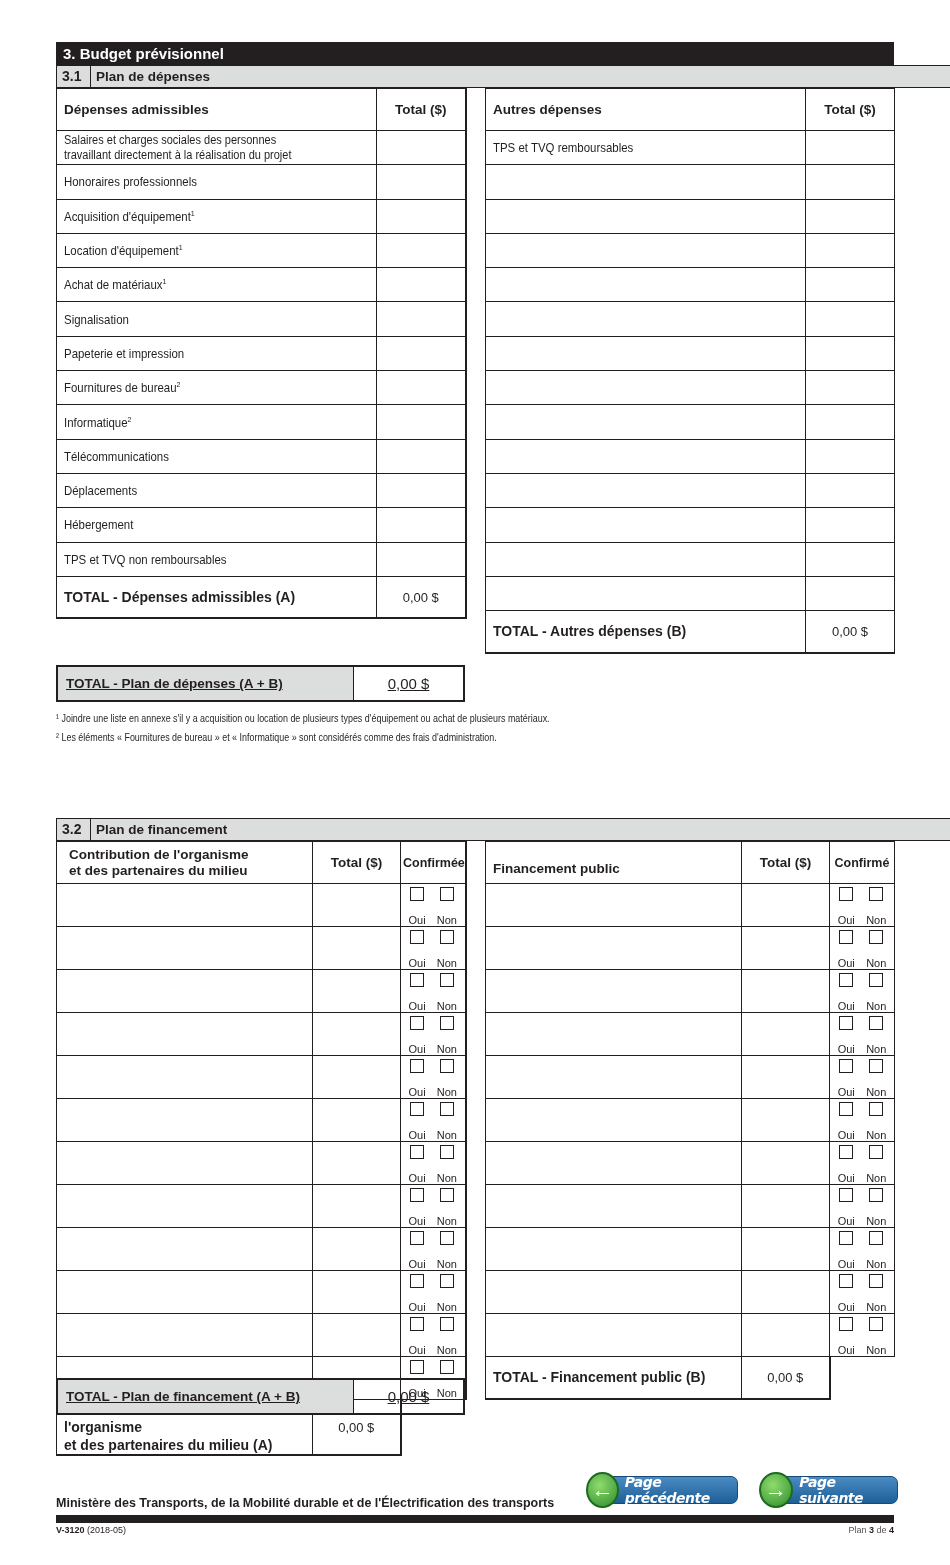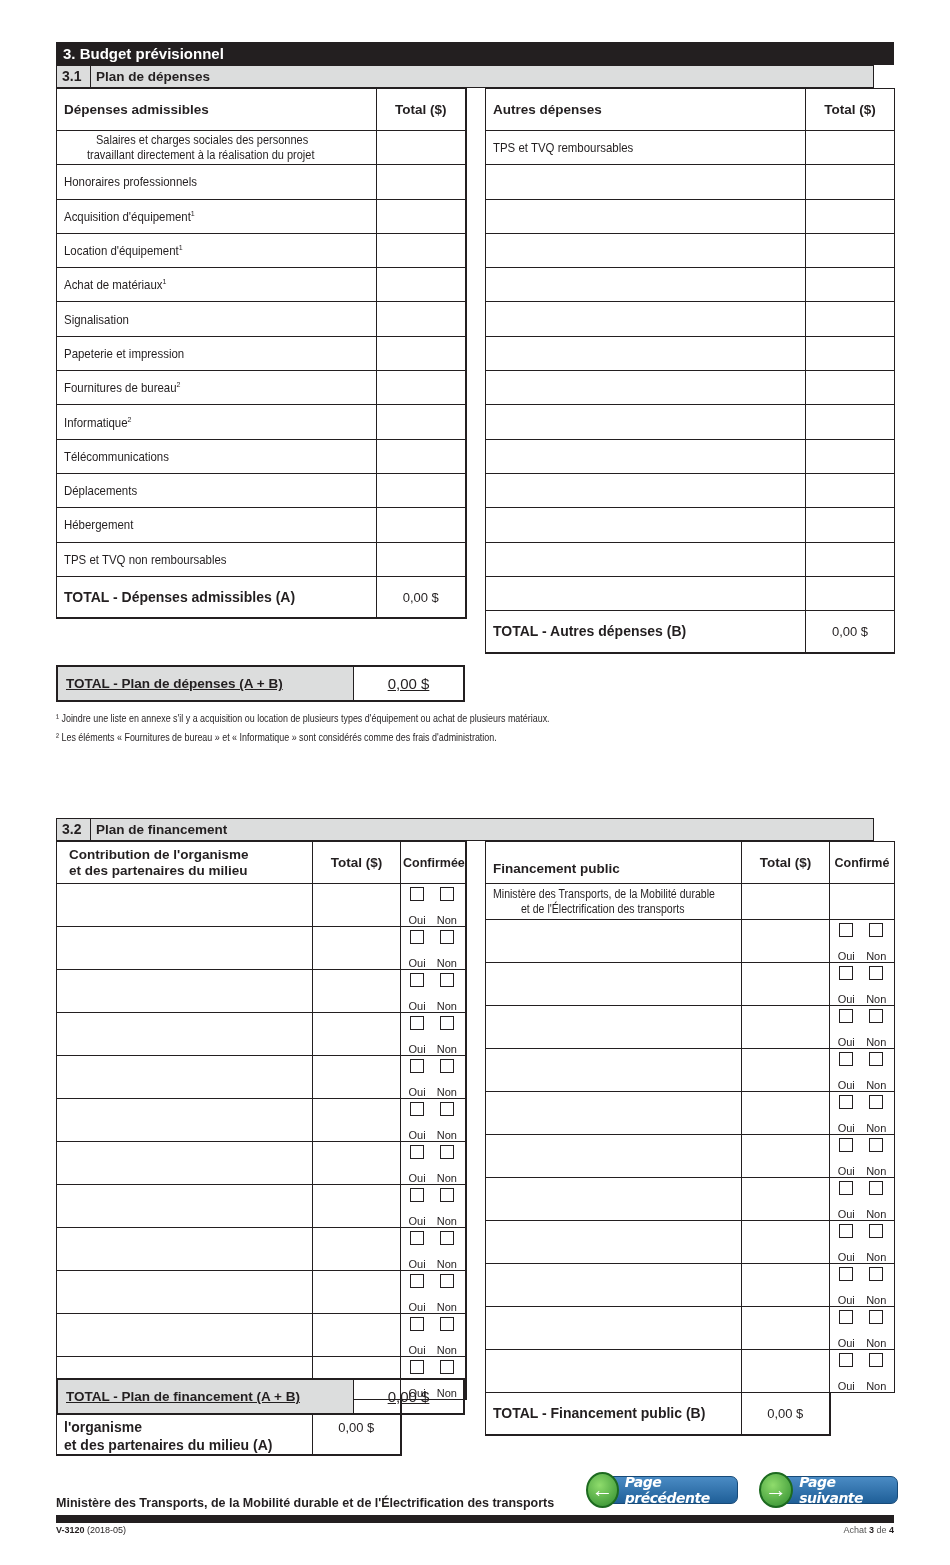--- a/index.html
+++ b/index.html
@@ -2,33 +2,33 @@
 <html><head>
 <meta charset="utf-8">
 <style>
   * { box-sizing: border-box; margin: 0; padding: 0; }
   html, body { width: 950px; height: 1565px; background: #ffffff; }
   body { position: relative; font-family: "Liberation Sans", sans-serif; color: #231f20; overflow: hidden; }
   .abs { position: absolute; }
 
   
   .sec-title { left: 56px; top: 42px; width: 838px; height: 23px; background: #231f20; color: #fff; font-weight: bold; font-size: 15px; line-height: 23px; padding-left: 7px; }
-  .sub-bar { left: 56px; width: 818px; height: 23px; background: #dcdddd; border: 1px solid #231f20; display: flex; align-items: stretch; }
+  .sub-bar { left: 56px; width: 895px; height: 23px; background: #dcdddd; border: 1px solid #231f20; display: flex; align-items: stretch; }
   .sub-num { width: 34px; border-right: 1px solid #231f20; font-weight: bold; font-size: 14px; line-height: 21px; padding-left: 5px; }
   .sub-label { font-weight: bold; font-size: 13.5px; line-height: 21px; padding-left: 5px; }
 
   
   table.grid { position: absolute; border-collapse: collapse; table-layout: fixed; }
   table.grid td { border: 1px solid #231f20; font-size: 13px; vertical-align: middle; padding: 0 7px; font-family: "Liberation Sans Narrow", "Liberation Sans", sans-serif; }
   table.grid td.hdr { font-weight: bold; font-size: 13.5px; }
   table.grid td.hdr-c { font-weight: bold; font-size: 13.5px; text-align: center; padding: 0 2px; }
   table.grid td.num { text-align: center; }
   table.grid td.tot { font-weight: bold; font-size: 14px; }
   .lbl { transform: scaleX(0.88); transform-origin: left center; display: inline-block; white-space: nowrap; }
-  .small2 { font-size: 12.5px; line-height: 15px; text-align: center; }
+  .small2 { font-size: 12.5px; line-height: 15px; }
   sup { font-size: 8px; vertical-align: 5px; }
   .thick-r { border-right: 2px solid #231f20 !important; }
   .thick-b { border-bottom: 2px solid #231f20 !important; }
 
   
   .cb-pair { display: flex; justify-content: space-around; align-items: flex-end; padding-top: 3px; }
   .cb { display: flex; flex-direction: column; align-items: center; gap: 12px; }
   .cb .box { width: 14px; height: 14px; border: 1px solid #231f20; background: #fff; }
   .cb .t { font-size: 11px; line-height: 12px; margin-top: 1px; }
   table.grid td.cbcell { padding: 0 2px; }
@@ -456,25 +456,20 @@
     </colgroup>
   <tbody>
       <tr style="height:42px">
     <td class="hdr" style="padding-top:12px">Financement public</td>
     <td class="hdr-c">Total ($)</td>
     <td class="hdr-c" style="font-size:12.5px">Confirmé</td>
   </tr>
   </tbody>
     <tbody id="fin-right-rows">
       <tr style="height: 36.2px;">
-        <td class="small2" style="font-size:12px"><span class="lbl">Ministère des Transports, de la Mobilité durable</span><br><span class="lbl">et de l'Électrification des transports</span></td>
-        <td></td>
-        <td></td>
-      </tr>
-      <tr style="height: 36.2px;">
         <td></td>
         <td></td>
         <td class="cbcell">
           <div class="cb-pair">
             <div class="cb">
               <div class="box"></div>
               <span class="t">Oui</span>
             </div>
             <div class="cb">
               <div class="box"></div>
@@ -670,17 +665,17 @@
   <div class="circle">→</div>
   <span class="txt">Page suivante</span>
 </div>
 
 <div class="abs foot-bar"></div>
 <div class="abs form-id">
   <b>V-3120</b>
   <span>(2018-05)</span>
 </div>
 <div class="abs page-no">
-  <span>Achat</span>
+  <span>Plan</span>
   <b style="color:#231f20">3</b>
   <span>de</span>
   <b style="color:#231f20">4</b>
 </div>
 
 </body></html>

